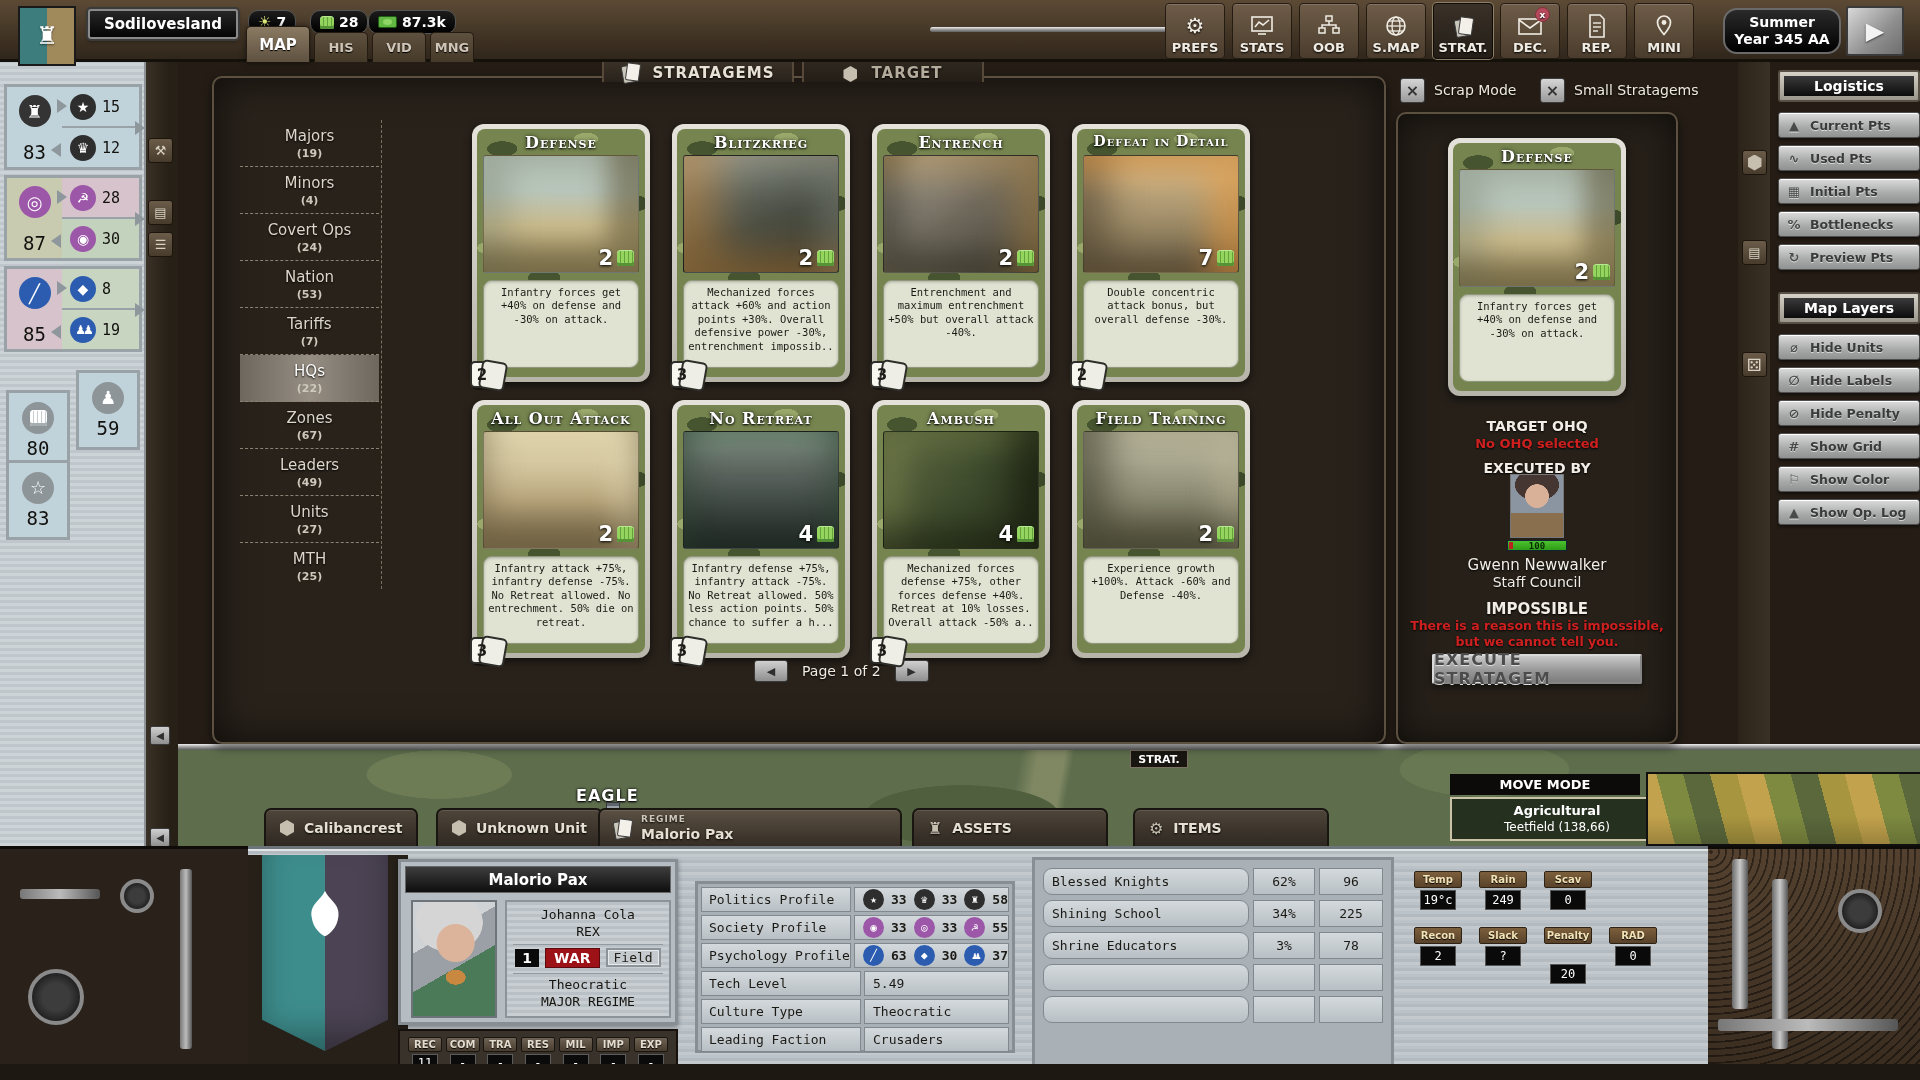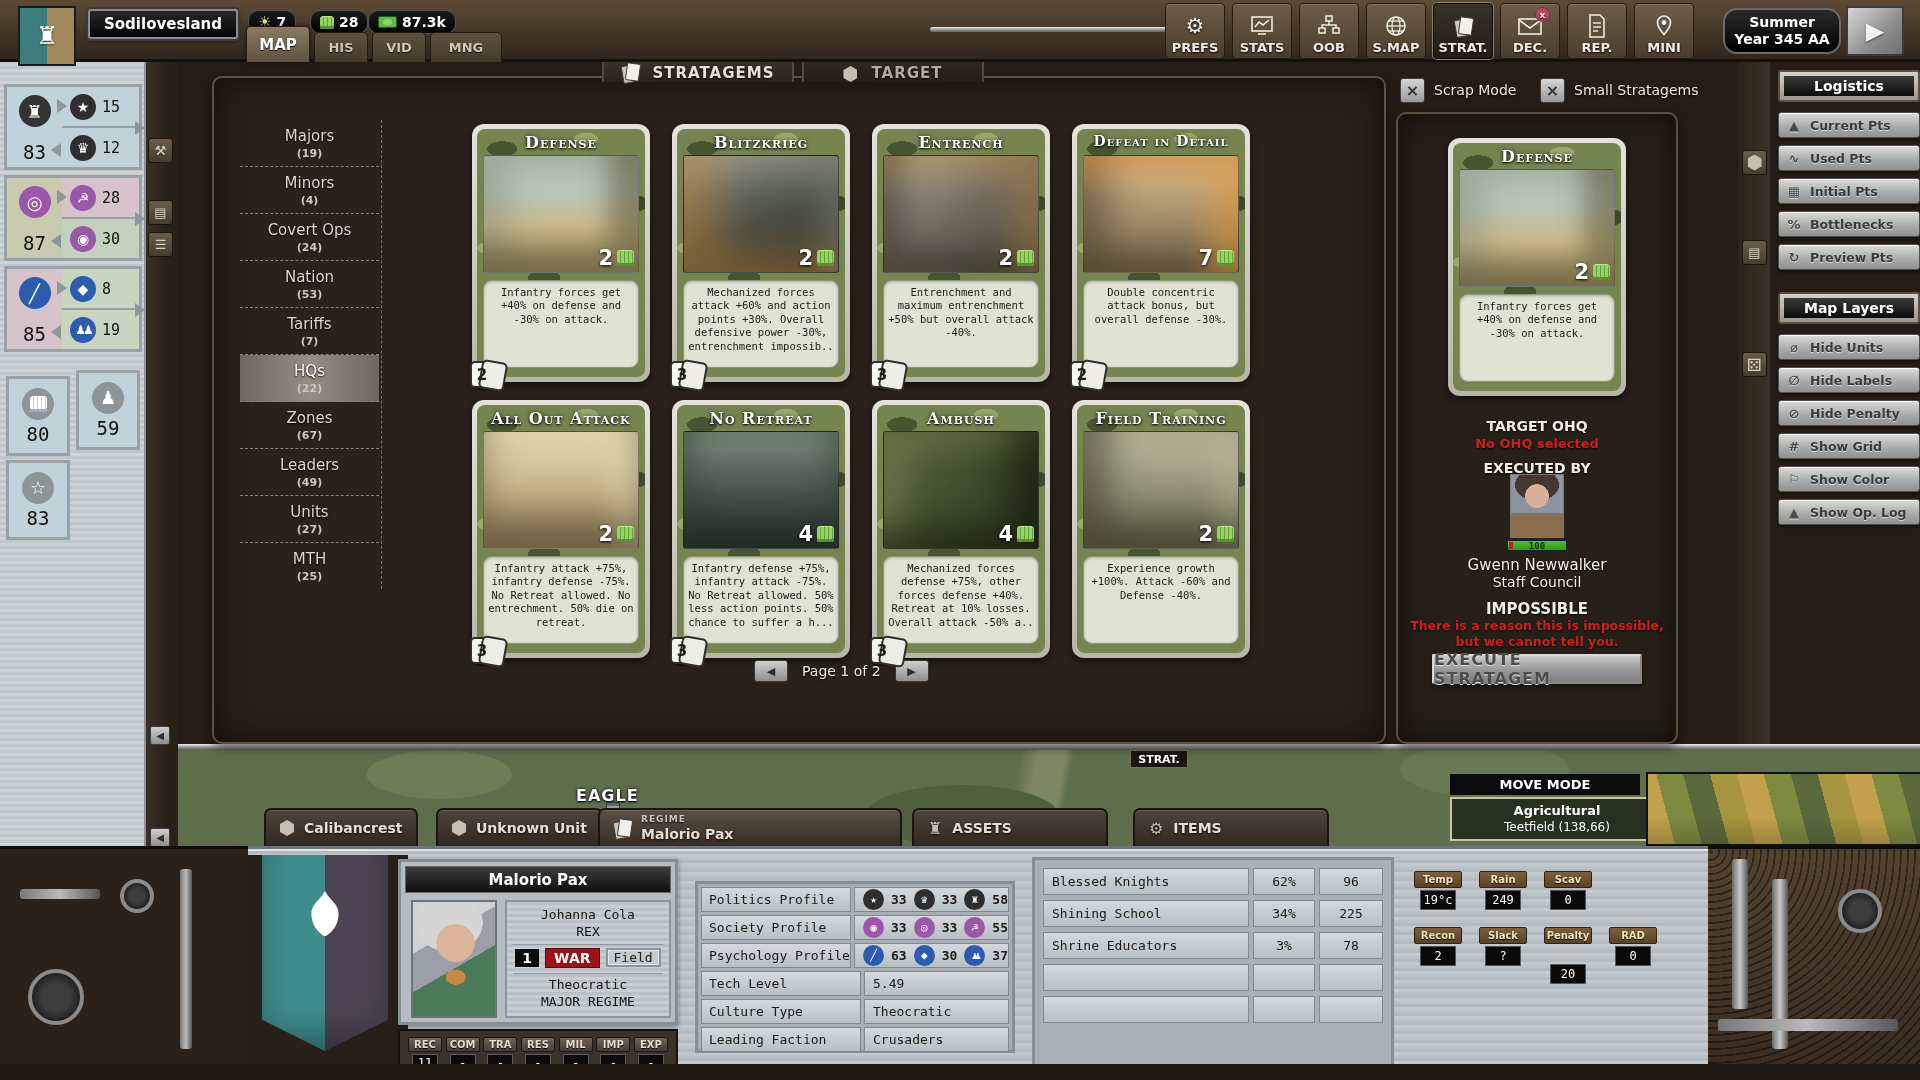--- a/index.html
+++ b/index.html
@@ -288,21 +288,21 @@
   .pv { font-weight:bold; }
   
   #senatebox { position:absolute; left:784px; top:8px; width:362px; height:210px;
     border:3px solid #878f94; background:#aab1b6; padding:8px; }
   #senate-header { height:34px; background:linear-gradient(#d3d9dc,#b9c0c5); border:2px solid #6f767b;
     box-shadow: inset 0 0 0 2px #cdd3d6; display:flex; align-items:center; justify-content:center;
     font-family:"DejaVu Sans Mono",monospace; font-size:16px; color:#16140f; margin-bottom:10px; }
   .srow { display:flex; gap:4px; margin-bottom:5px; height:27px; }
   .scell { background:linear-gradient(#d3d9dc,#b9c0c5); border:1px solid #82898e; display:flex; align-items:center;
     font-family:"DejaVu Sans Mono",monospace; font-size:13px; color:#1c1a15; }
-  .scell.name { flex:1; padding-left:8px; }
+  .scell.name { flex:1; padding-left:8px;border-radius:9px; }
   .scell.pct { width:62px; justify-content:center; }
   .scell.seats { width:64px; justify-content:center; }
   
   .envstat { position:absolute; width:48px; display:flex; flex-direction:column; align-items:center; gap:2px; }
   .env-label { width:100%; text-align:center; background:linear-gradient(#7c5f3c,#59422a); border:1px solid #2e2214;
     border-radius:2px; color:#f2e3b6; font-weight:bold; font-size:10px; padding:2px 0; text-shadow:0 1px 1px #000; }
   .env-val { width:36px; text-align:center; background:#0a0a0a; border:1px solid #555; color:#fff;
     font-family:"DejaVu Sans Mono",monospace; font-size:12px; padding:2px 0; }
   
   .pipe-v { position:absolute; width:16px; background:linear-gradient(90deg,#6a6a6a,#c9c9c9 50%,#555); border-radius:4px; }
@@ -350,21 +350,21 @@
 
     <div class="vtab active" style="left:246px; width:64px;">
       <span>MAP</span>
       </div>
     <div class="vtab" style="left:314px; width:54px;">
       <span>HIS</span>
       </div>
     <div class="vtab" style="left:372px; width:54px;">
       <span>VID</span>
       </div>
-    <div class="vtab" style="left:430px; width:72px;">
+    <div class="vtab" style="left:430px; width:44px;">
       <span>MNG</span>
       </div>
 
     <div class="topbtn" style="left:1165px;">
       <span class="ticon">⚙</span>
       <span>PREFS</span>
     </div>
     <div class="topbtn" style="left:1232px;">
       <span class="ticon">
         <svg width="24" height="22" viewBox="0 0 24 22">
@@ -500,21 +500,21 @@
         <div class="sg-sub" style="background:#c7d5c1; border-top:2px solid #98a2a7;">
           <span class="sg-icon s26" style="background:#2b5cb0; letter-spacing:-3px; font-size:12px;">♟♟</span>
           <span class="sg-val">19</span>
         </div>
       </div>
       <span class="tri r" style="left:50px; top:12px;"></span>
       <span class="tri l" style="left:44px; top:56px;"></span>
       <span class="tri r" style="left:128px; top:34px;"></span>
     </div>
 
-    <div class="statbox" style="left:6px; top:314px;">
+    <div class="statbox" style="left:6px; top:328px;">
       <span class="sg-icon s32" style="background:#8e9599;">
           <span class="fist gray big"></span>
         </span>
       <span class="sg-val">80</span>
     </div>
     <div class="statbox" style="left:76px; top:308px;">
       <span class="sg-icon s32" style="background:#8e9599;">♟</span>
       <span class="sg-val">59</span>
     </div>
     <div class="statbox" style="left:6px; top:398px;">

